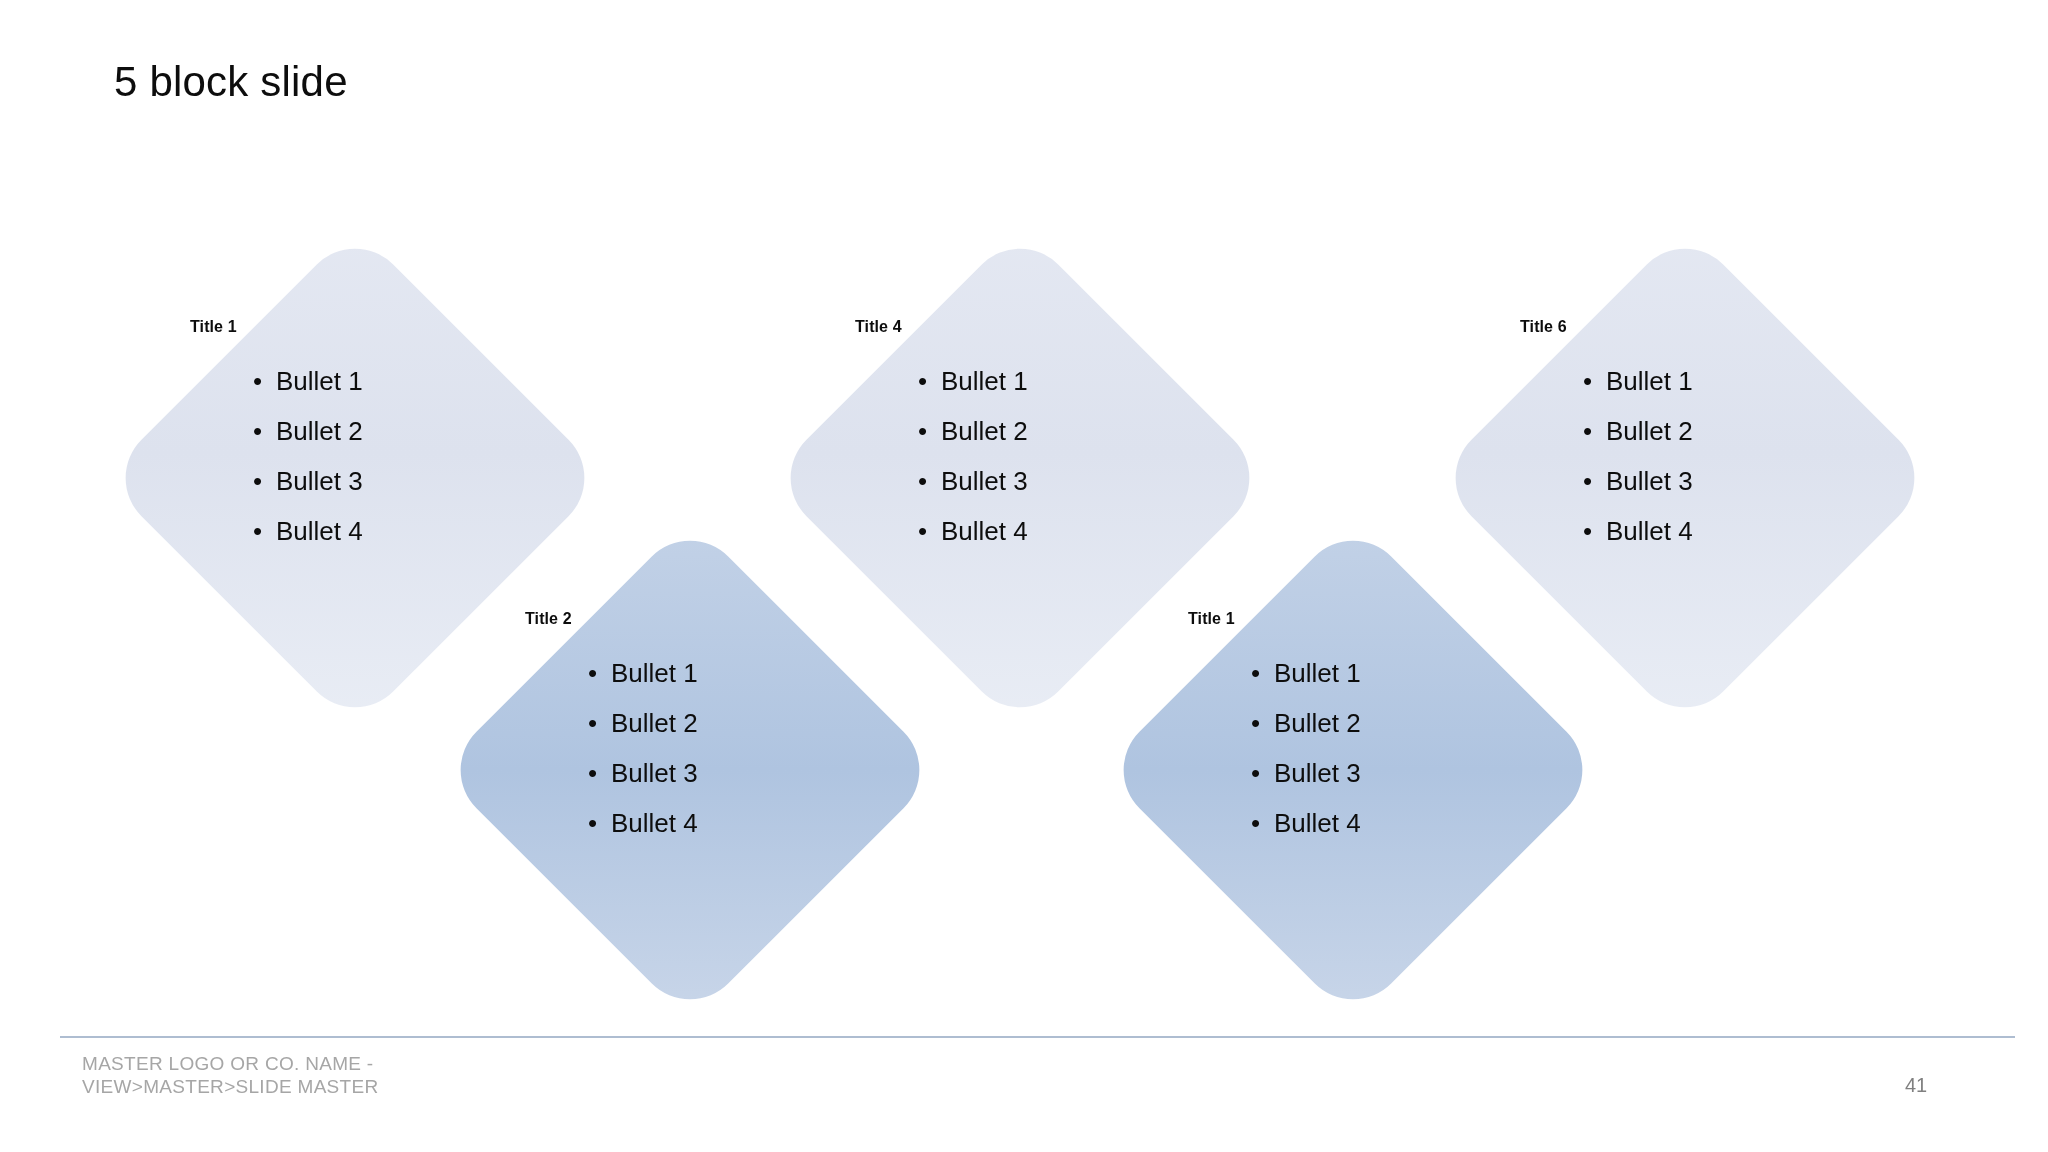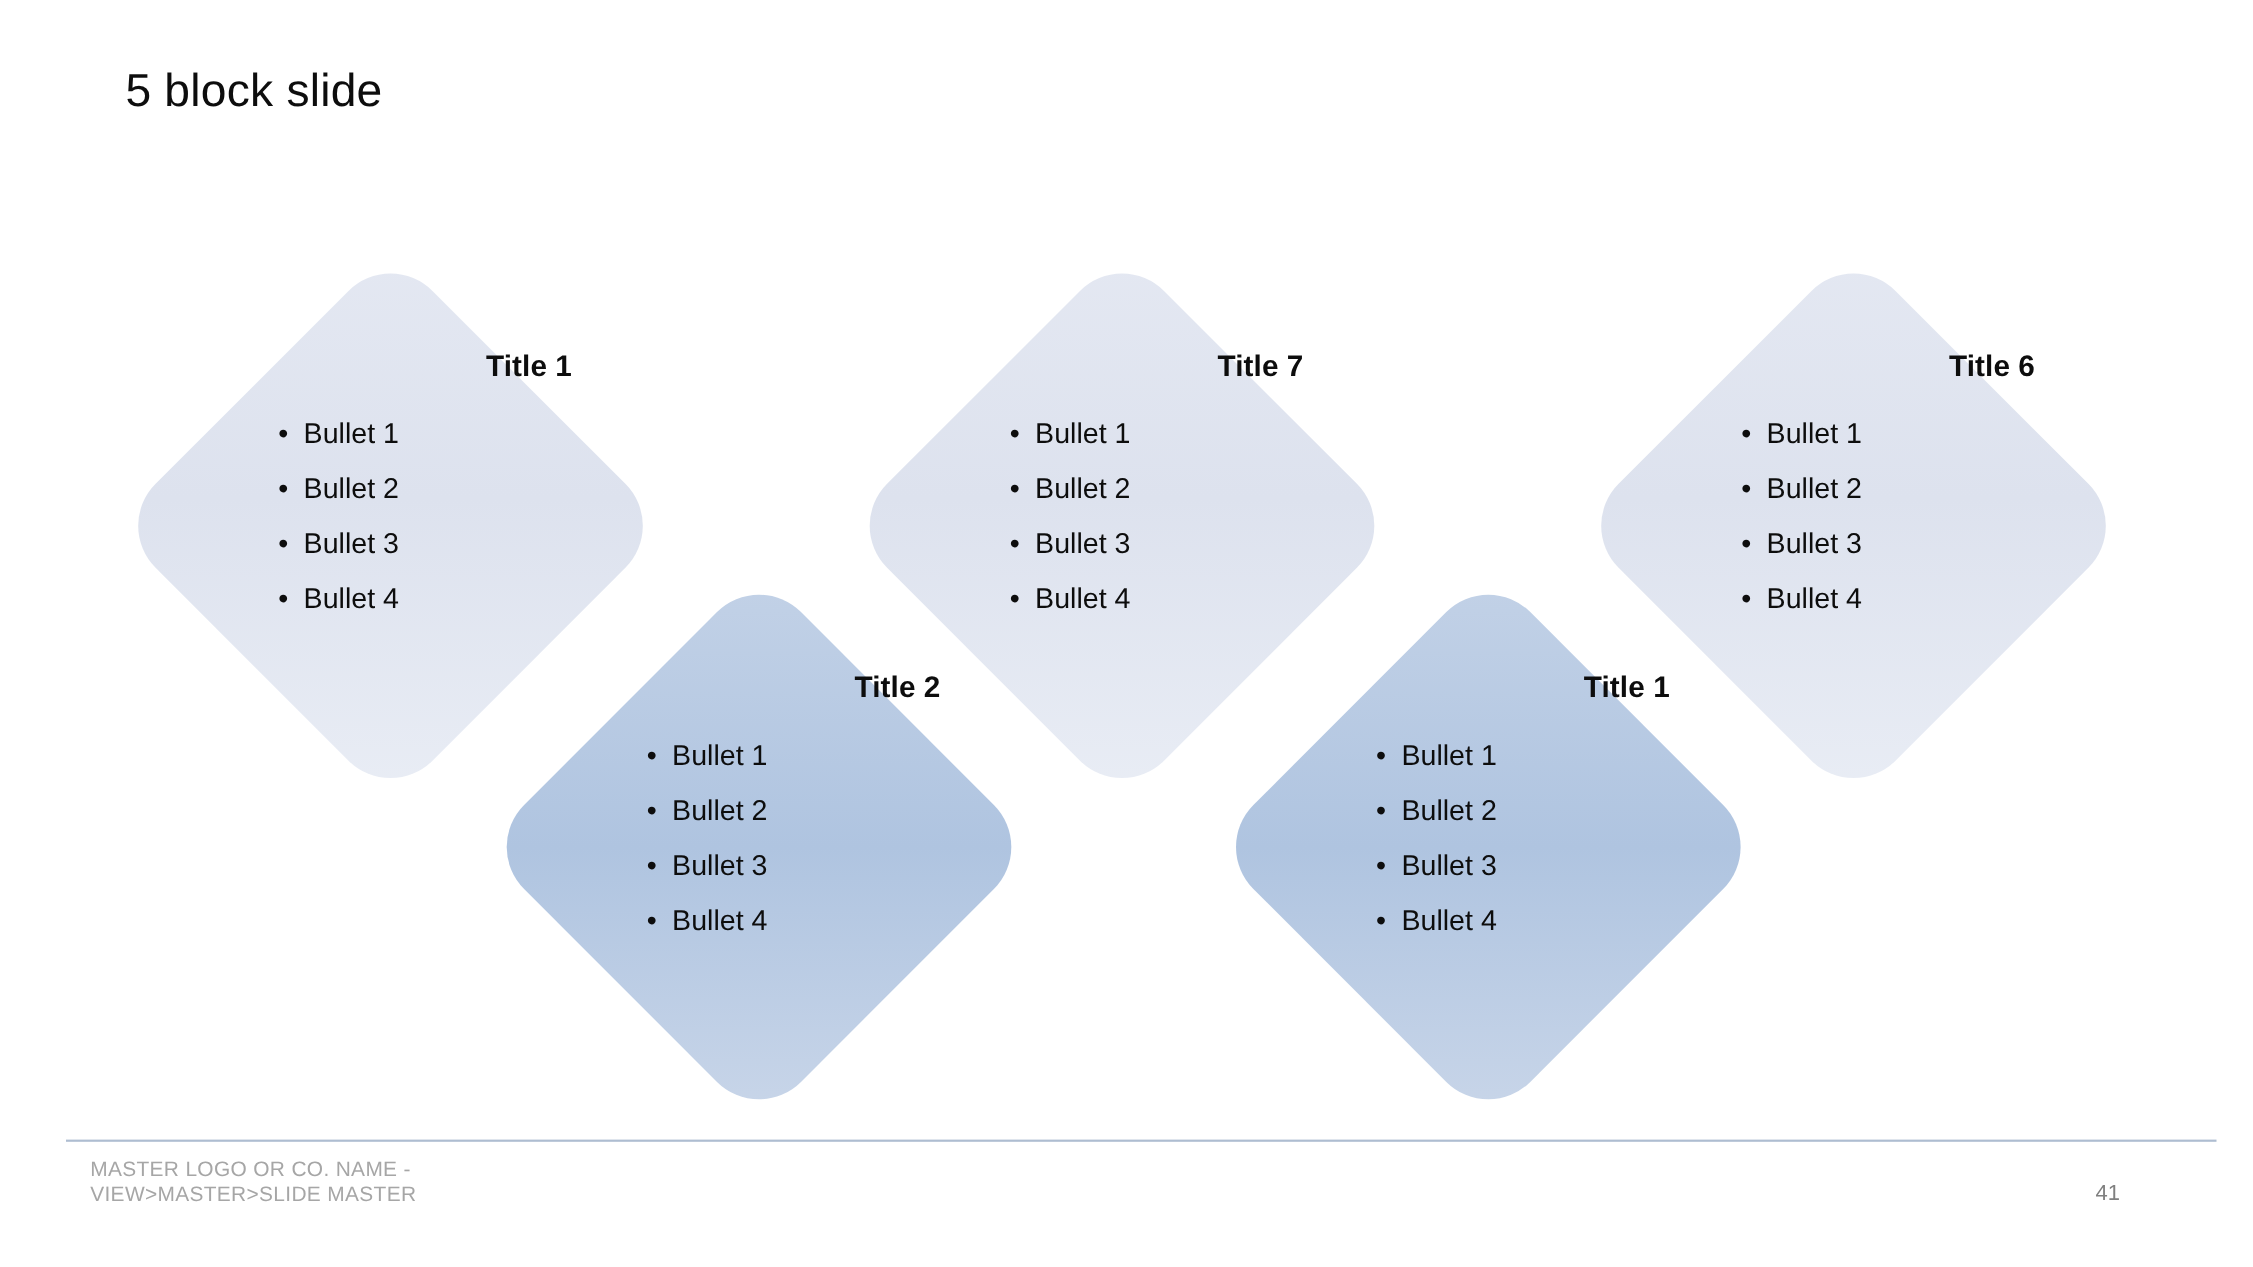--- a/index.html
+++ b/index.html
@@ -46,24 +46,24 @@
     background: linear-gradient(135deg, #c3d2e7 0%, #afc4e0 50%, #c9d6e9 100%);
   }
 
   
   .block-text {
     position: absolute;
     width: 330px;
     pointer-events: none;
   }
   .block-title {
-    font-size: 27px;
+    font-size: 16px;
     font-weight: bold;
     color: #0d0d0d;
-    text-align: right;
+    text-align: left;
     margin: 0 0 20px 0;
     letter-spacing: 0.1px;
   }
   .bullet-list {
     list-style: none;
     margin: 0;
     padding: 0 0 0 86px;
   }
   .bullet-list li {
     position: relative;
@@ -147,21 +147,21 @@
     <div class="block-title">Title 2</div>
     <ul class="bullet-list">
       <li><span class="dot">•</span><span>Bullet 1</span></li>
       <li><span class="dot">•</span><span>Bullet 2</span></li>
       <li><span class="dot">•</span><span>Bullet 3</span></li>
       <li><span class="dot">•</span><span>Bullet 4</span></li>
     </ul>
   </div>
 
   <div class="block-text" id="text-3">
-    <div class="block-title">Title 7</div>
+    <div class="block-title">Title 4</div>
     <ul class="bullet-list">
       <li><span class="dot">•</span><span>Bullet 1</span></li>
       <li><span class="dot">•</span><span>Bullet 2</span></li>
       <li><span class="dot">•</span><span>Bullet 3</span></li>
       <li><span class="dot">•</span><span>Bullet 4</span></li>
     </ul>
   </div>
 
   <div class="block-text" id="text-4">
     <div class="block-title">Title 1</div>

